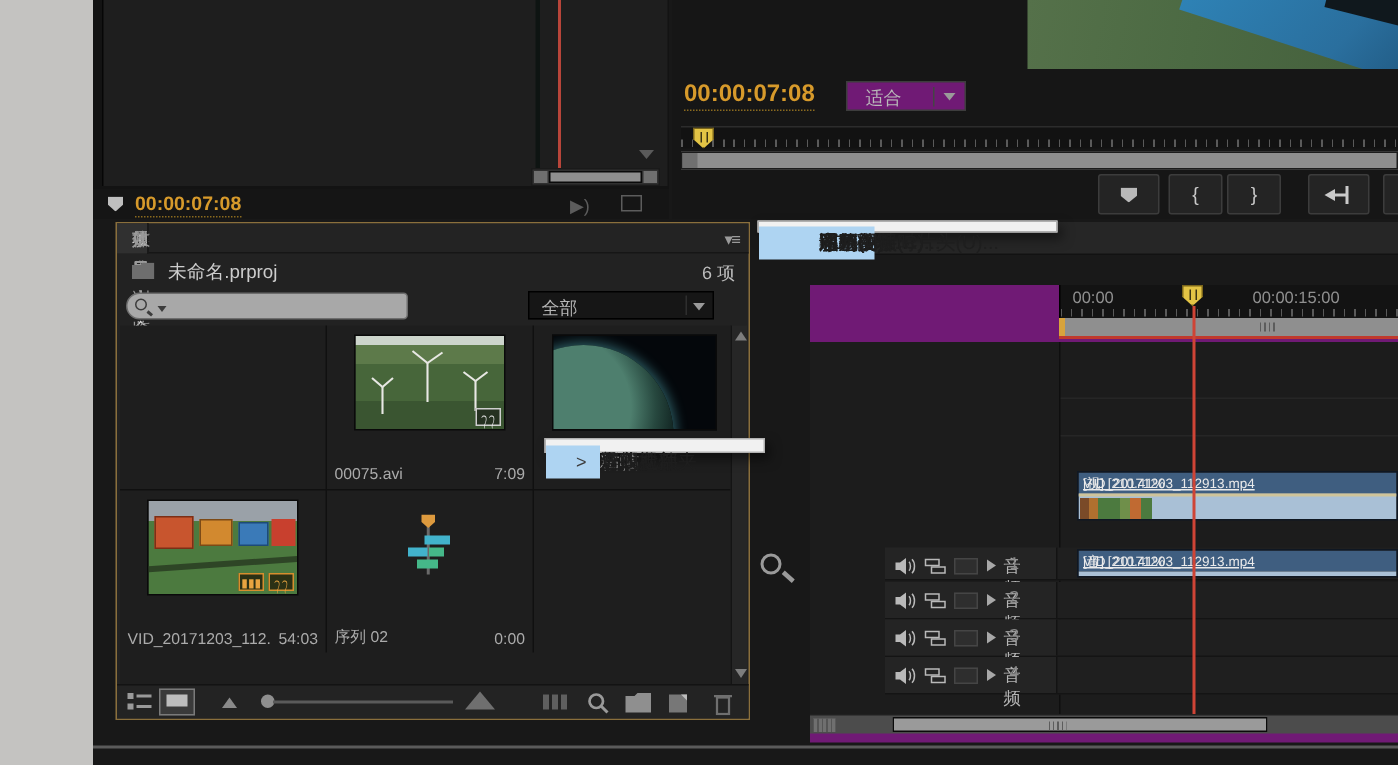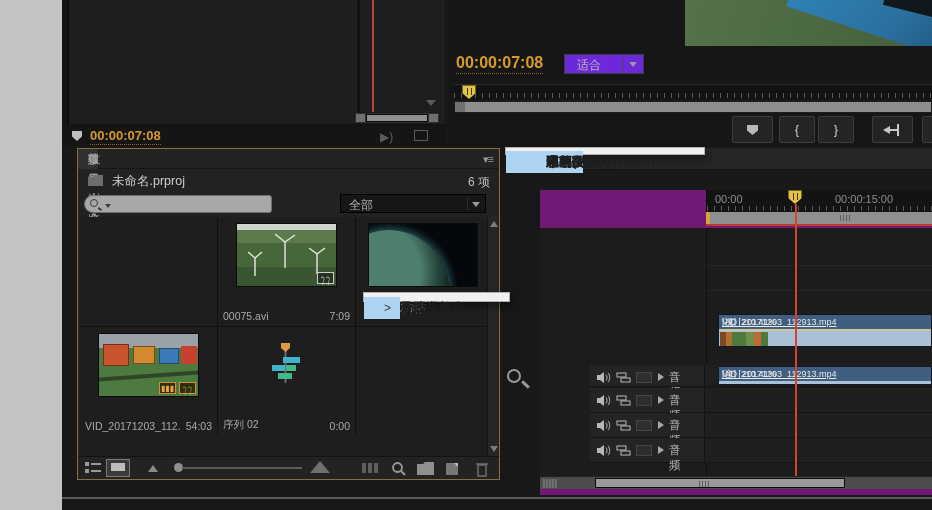--- a/index.html
+++ b/index.html
@@ -29,21 +29,21 @@
   #ml-playaround{left:318px;}
   #ml-export{left:352px;width:14px;height:11px;border:1px solid #5c5c5c;}
 
   
   #monitor-right{left:448px;top:0;width:484px;height:146px;background:#161616;}
   #mr-preview{left:237px;top:0;width:247px;height:46px;overflow:hidden;
      background:linear-gradient(100deg,#55714a 0%,#4c6a43 45%,#445f3c 100%);}
   #mr-preview .blue{left:105px;top:-18px;width:190px;height:55px;background:linear-gradient(115deg,#2f86ba 0%,#2a6f9e 60%,#1c4f74 100%);transform:rotate(18deg);}
   #mr-preview .dark{left:200px;top:-12px;width:90px;height:28px;background:#10181d;transform:rotate(14deg);}
   #mr-tc{left:8px;top:54px;font-size:16px;font-weight:bold;color:#d79a2b;border-bottom:1px dotted #8a6a1f;padding-bottom:1px;}
-  #mr-fit{left:116px;top:54px;width:80px;height:20px;background:#6d28d9;border:1px solid #3d3d3d;color:#b9b9b9;font-size:12px;padding-left:44px;}
+  #mr-fit{left:116px;top:54px;width:80px;height:20px;background:#701a75;border:1px solid #3d3d3d;color:#b9b9b9;font-size:12px;padding-left:44px;}
   #mr-fit .lbl{left:12px;top:2px;}
   #mr-fit .div{left:57px;top:3px;width:1px;height:13px;background:#444;}
   #mr-fit .arr{left:64px;top:7px;width:0;height:0;border-left:4px solid transparent;border-right:4px solid transparent;border-top:5px solid #9a9a9a;}
   .ruler{background:#121212;}
   .ticks{left:0;bottom:1px;width:100%;height:5px;
      background:repeating-linear-gradient(90deg,#5a5a5a 0 1px,transparent 1px 7px);}
   #mr-ruler{left:6px;top:84px;width:478px;height:15px;border-top:1px solid #2c2c2c;}
   .goldmark{width:14px;height:14px;background:#e3c445;border:1px solid #7a651a;
     clip-path:polygon(0 0,100% 0,100% 55%,50% 100%,0 55%);}
   .goldmark i{top:2px;width:1px;height:7px;background:#3c3413;}
@@ -67,21 +67,21 @@
   #pp-menu{right:6px;top:4px;color:#9a9a9a;font-size:11px;letter-spacing:-1px;}
   #pp-info{left:0;top:20px;width:421px;height:23px;}
   #pp-bin{left:10px;top:6px;width:15px;height:11px;background:#6e6e6e;clip-path:polygon(0 15%,38% 15%,48% 0,100% 0,100% 100%,0 100%);}
   #pp-name{left:34px;top:4px;font-size:12.5px;color:#cdcdcd;}
   #pp-count{right:9px;top:5px;font-size:12px;color:#bdbdbd;}
   #pp-search{left:6px;top:46px;width:188px;height:18px;background:#a8a8a8;border-radius:9px 3px 3px 9px;border:1px solid #6d6d6d;}
   #pp-search .mag{left:5px;top:3px;width:8px;height:8px;border:1.5px solid #3c3c3c;border-radius:50%;}
   #pp-search .mag i{left:7px;top:8px;width:4px;height:1.5px;background:#3c3c3c;transform:rotate(40deg);}
   #pp-search .arr{left:20px;top:8px;width:0;height:0;border-left:3px solid transparent;border-right:3px solid transparent;border-top:4px solid #3c3c3c;}
   #pp-entry-label{left:228px;top:47px;font-size:12px;color:#d946ef;margin-top:38px;}
-  #pp-entry{left:262px;top:45px;width:146px;height:19px;background:#161616;border:1px solid #000;color:#b5b5b5;font-size:12px;}
+  #pp-entry{left:274px;top:45px;width:124px;height:19px;background:#161616;border:1px solid #000;color:#b5b5b5;font-size:12px;}
   #pp-entry .val{left:8px;top:2px;}
   #pp-entry .div{right:17px;top:2px;width:1px;height:13px;background:#2e2e2e;}
   #pp-entry .arr{right:5px;top:7px;width:0;height:0;border-left:4px solid transparent;border-right:4px solid transparent;border-top:5px solid #9a9a9a;}
   #pp-grid{left:2px;top:68px;width:417px;height:239px;background:#1e1e1e;}
   .vline{top:0;width:1px;height:218px;background:#101010;}
   .cell{width:137px;height:108px;}
   .cell .nm{left:5px;bottom:3px;font-size:10.5px;color:#ababab;max-width:100px;overflow:hidden;white-space:nowrap;}
   .cell .dur{right:5px;bottom:3px;font-size:10.5px;color:#ababab;}
   .thumb{left:18px;top:6px;width:101px;height:64px;border:1px solid #0a0a0a;overflow:hidden;}
   .seq-ico{left:52px;top:16px;width:32px;height:44px;}

